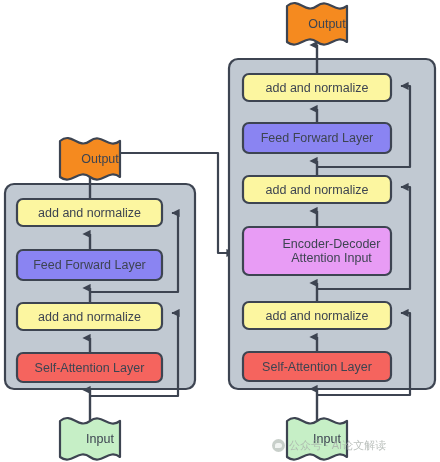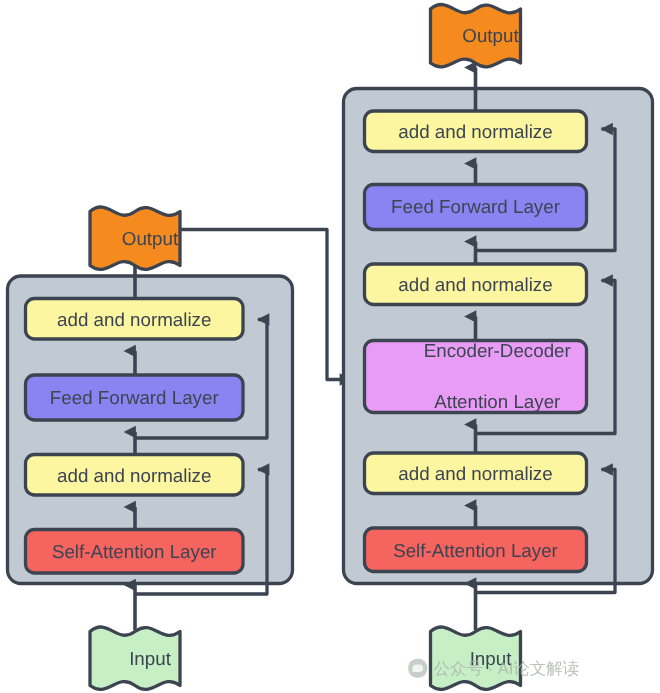--- a/index.html
+++ b/index.html
@@ -209,23 +209,23 @@
   <div class="flag-label" style="left:60px; top:424px; width:60px; height:30px;">Input</div>
 
   <div class="flag-label" style="left:60px; top:144px; width:60px; height:30px;">Output</div>
 
   <div class="box-label" style="left:243px; top:74px; width:148px; height:27px;">add and normalize</div>
 
   <div class="box-label" style="left:243px; top:123px; width:148px; height:30px;">Feed Forward Layer</div>
 
   <div class="box-label" style="left:243px; top:176px; width:148px; height:27px;">add and normalize</div>
 
-  <div class="box-label" style="left:243px; top:227px; width:177px; height:48px; flex-direction:column;justify-content:space-between;">
+  <div class="box-label" style="left:243px; top:227px; width:177px; height:48px; flex-direction:column;">
     <span>Encoder-Decoder</span>
-    <span>Attention Layer</span>
+    <span>Attention Input</span>
   </div>
 
   <div class="box-label" style="left:243px; top:302px; width:148px; height:27px;">add and normalize</div>
 
   <div class="box-label" style="left:243px; top:352px; width:148px; height:29px;">Self-Attention Layer</div>
 
   <div class="flag-label" style="left:287px; top:424px; width:60px; height:30px;">Input</div>
 
   <div class="flag-label" style="left:287px; top:9px; width:60px; height:30px;">Output</div>
 

